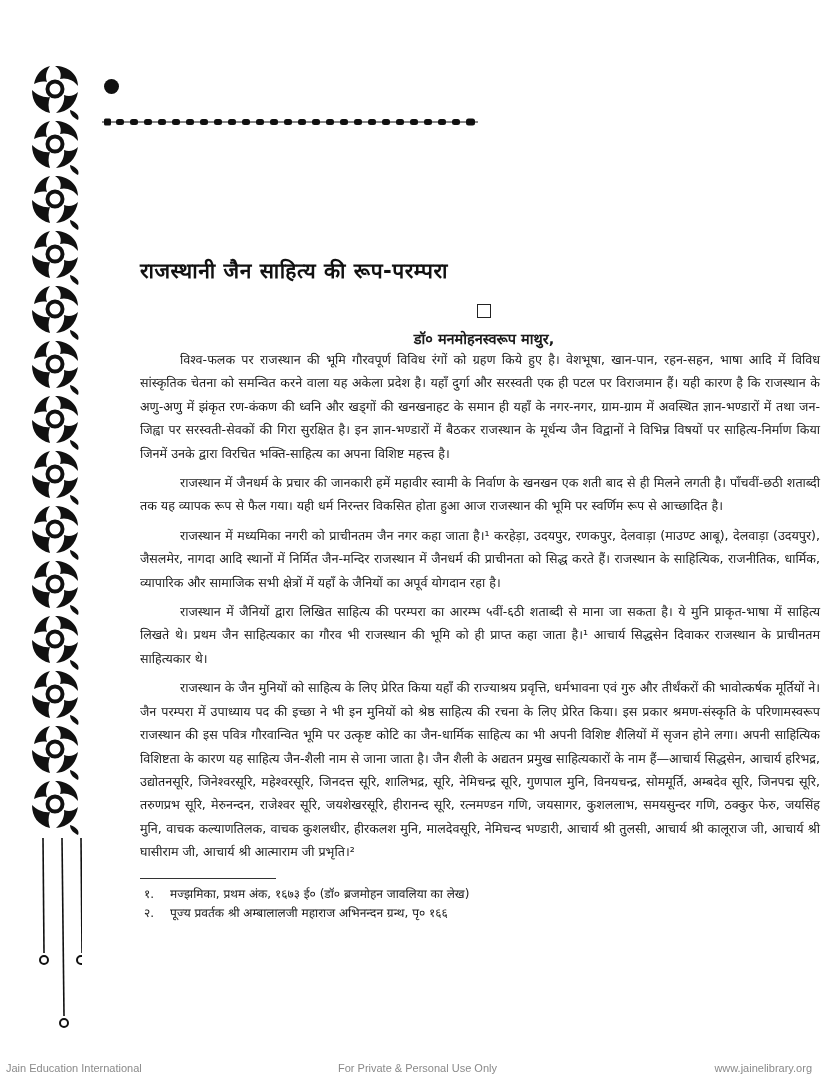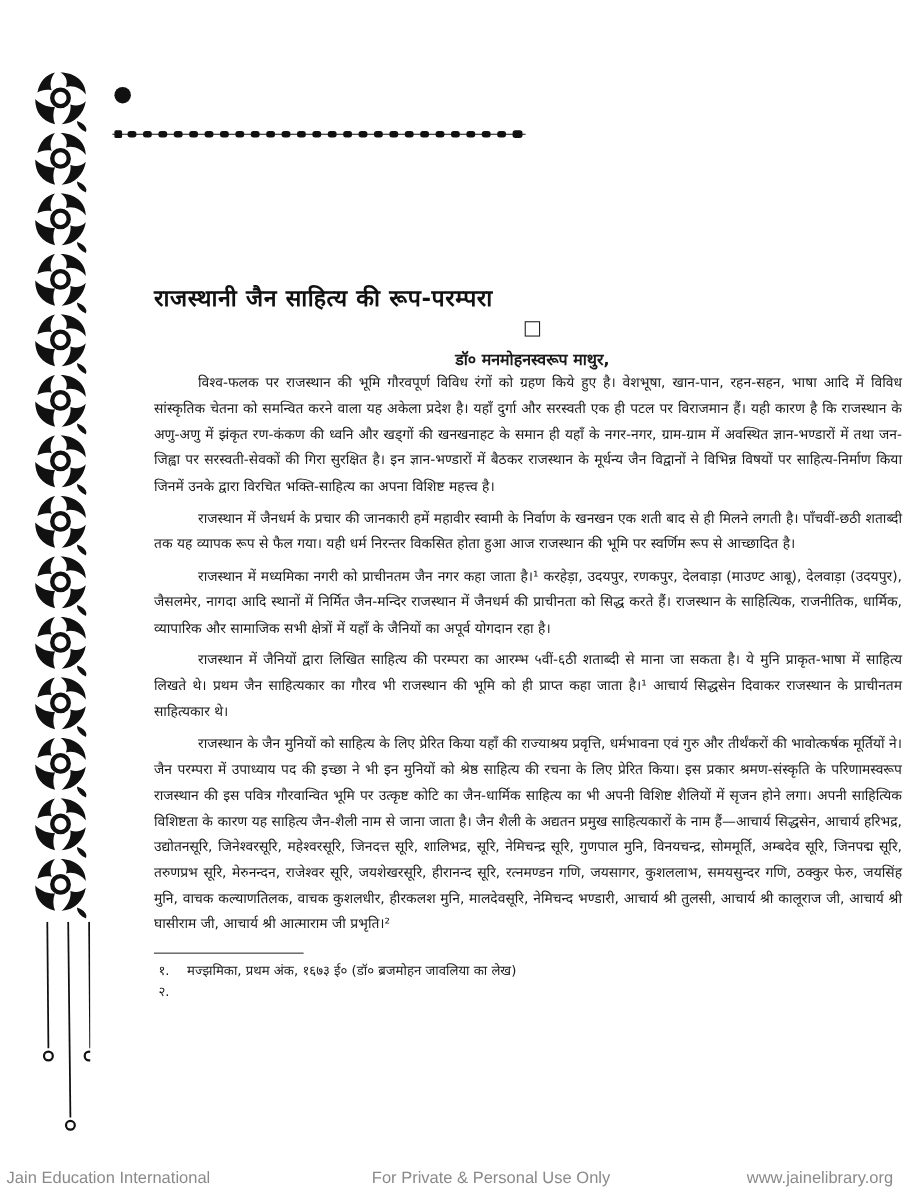--- a/index.html
+++ b/index.html
@@ -3,29 +3,29 @@
 <meta charset="utf-8">
 <style>
   html, body { margin:0; padding:0; background:#ffffff; }
   body { width:828px; height:1086px; position:relative; overflow:hidden; font-family:"DejaVu Sans", sans-serif; color:#1a1a1a; }
   .border-col { position:absolute; left:28px; top:62px; width:54px; height:780px; }
   .border-col svg { display:block; }
   .drop-lines { position:absolute; left:28px; top:838px; width:54px; height:200px; }
   .top-dot { position:absolute; left:104px; top:79px; width:15px; height:15px; border-radius:50%; background:#111; }
   .top-rule { position:absolute; left:102px; top:117px; width:376px; height:10px; }
   .content { position:absolute; left:140px; top:256px; width:680px; }
-  .title { font-size:21px; font-weight:bold; letter-spacing:0.5px; margin:0 0 8px 0; color:#111; }
+  .title { font-size:21px; font-weight:bold; letter-spacing:0.5px; margin:0 0 20px 0; color:#111; }
   .author-row { display:flex; align-items:center; gap:10px; font-size:14.5px; font-weight:bold; margin-left:8px;flex-direction:column; }
   .checkbox { width:12px; height:12px; border:1.5px solid #222; display:inline-block; }
   .affil { font-size:13px; margin:8px 0 14px 32px; }
   p.para { font-size:12.6px; line-height:23.4px; margin:0 0 6px 0; text-align:justify; text-indent:40px; }
   .fn-rule { width:136px; height:1px; background:#333; margin:14px 0 6px 0; }
   .footnotes { font-size:12px; line-height:19px; }
   .footnotes .fn { display:flex; gap:16px; margin-left:4px; }
-  .footer { position:absolute; top:1062px; left:0; width:820px; height:18px; font-family:"Liberation Sans", sans-serif; font-size:15px; color:#8a8a8a; }
+  .footer { position:absolute; top:1062px; left:0; width:820px; height:18px; font-family:"Liberation Sans", sans-serif; font-size:11px; color:#8a8a8a; }
   .footer .left { position:absolute; left:6px; }
   .footer .center { position:absolute; left:338px; }
   .footer .right { position:absolute; right:8px; }
 </style>
 </head>
 <body>
 
 <div class="border-col">
   <svg width="54" height="780" viewBox="0 0 54 780">
     <defs>
@@ -114,20 +114,21 @@
   <p class="para">राजस्थान के जैन मुनियों को साहित्य के लिए प्रेरित किया यहाँ की राज्याश्रय प्रवृत्ति, धर्मभावना एवं गुरु और तीर्थंकरों की भावोत्कर्षक मूर्तियों ने। जैन परम्परा में उपाध्याय पद की इच्छा ने भी इन मुनियों को श्रेष्ठ साहित्य की रचना के लिए प्रेरित किया। इस प्रकार श्रमण-संस्कृति के परिणामस्वरूप राजस्थान की इस पवित्र गौरवान्वित भूमि पर उत्कृष्ट कोटि का जैन-धार्मिक साहित्य का भी अपनी विशिष्ट शैलियों में सृजन होने लगा। अपनी साहित्यिक विशिष्टता के कारण यह साहित्य जैन-शैली नाम से जाना जाता है। जैन शैली के अद्यतन प्रमुख साहित्यकारों के नाम हैं—आचार्य सिद्धसेन, आचार्य हरिभद्र, उद्योतनसूरि, जिनेश्वरसूरि, महेश्वरसूरि, जिनदत्त सूरि, शालिभद्र, सूरि, नेमिचन्द्र सूरि, गुणपाल मुनि, विनयचन्द्र, सोममूर्ति, अम्बदेव सूरि, जिनपद्म सूरि, तरुणप्रभ सूरि, मेरुनन्दन, राजेश्वर सूरि, जयशेखरसूरि, हीरानन्द सूरि, रत्नमण्डन गणि, जयसागर, कुशललाभ, समयसुन्दर गणि, ठक्कुर फेरु, जयसिंह मुनि, वाचक कल्याणतिलक, वाचक कुशलधीर, हीरकलश मुनि, मालदेवसूरि, नेमिचन्द भण्डारी, आचार्य श्री तुलसी, आचार्य श्री कालूराज जी, आचार्य श्री घासीराम जी, आचार्य श्री आत्माराम जी प्रभृति।²</p>
 
   <div class="fn-rule"></div>
   <div class="footnotes">
     <div class="fn">
       <span>१.</span>
       <span>मज्झमिका, प्रथम अंक, १६७३ ई० (डॉ० ब्रजमोहन जावलिया का लेख)</span>
     </div>
     <div class="fn">
       <span>२.</span>
+      <span>पूज्य प्रवर्तक श्री अम्बालालजी महाराज अभिनन्दन ग्रन्थ, पृ० १६६</span>
     </div>
   </div>
 </div>
 
 <div class="footer">
   <span class="left">Jain Education International</span>
   <span class="center">For Private &amp; Personal Use Only</span>
   <span class="right">www.jainelibrary.org</span>
 </div>
 

